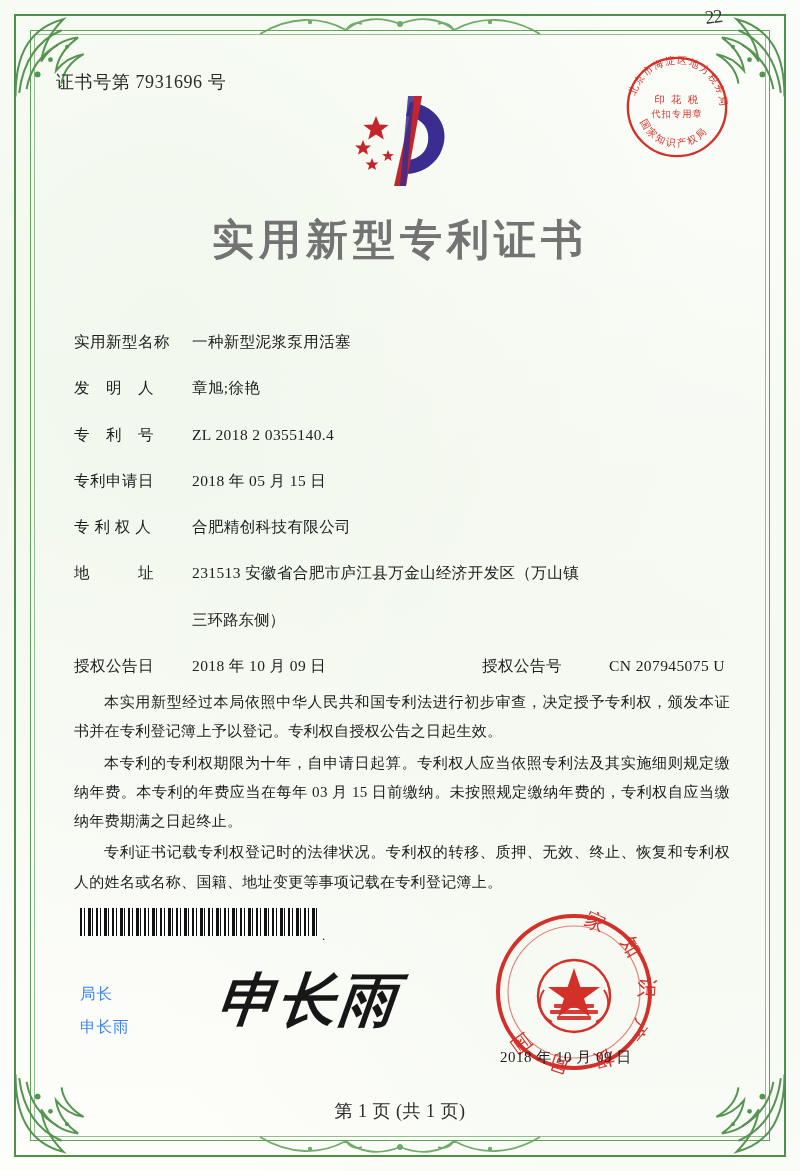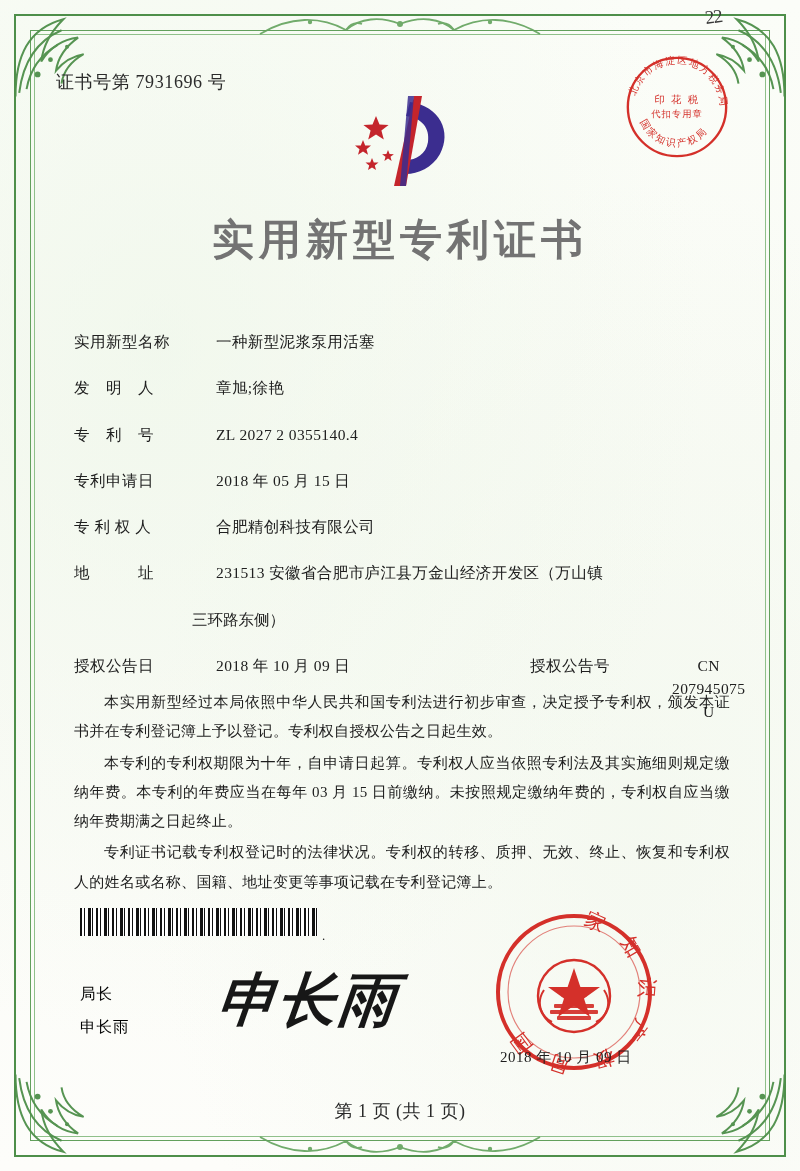--- a/index.html
+++ b/index.html
@@ -124,21 +124,20 @@
     top: 330px;
     width: 660px;
     font-size: 15.5px;
     color: #202020;
   }
   .field-row {
     display: flex;
     align-items: flex-start;
     margin-bottom: 23px;
     line-height: 1.5;
-    gap: 24px;
   }
   .field-label {
     flex: 0 0 118px;
     letter-spacing: .5px;
     white-space: nowrap;
   }
   .field-value {
     flex: 1 1 auto;
     letter-spacing: .4px;
   }
@@ -189,21 +188,21 @@
   }
 
   
   .sig-label {
     position: absolute;
     left: 80px;
     top: 978px;
     font-size: 15.5px;
     letter-spacing: 1px;
     line-height: 2.1;
-    color: #000000;
+    color: #3b82f6;
   }
   .sig-hand {
     position: absolute;
     left: 218px;
     top: 962px;
     font-family: "DejaVu Serif", serif;
     font-size: 58px;
     font-style: italic;
     font-weight: 700;
     color: #171717;
@@ -363,21 +362,21 @@
       <div class="field-value">一种新型泥浆泵用活塞</div>
     </div>
 
     <div class="field-row">
       <div class="field-label">发　明　人</div>
       <div class="field-value">章旭;徐艳</div>
     </div>
 
     <div class="field-row">
       <div class="field-label">专　利　号</div>
-      <div class="field-value">ZL 2027 2 0355140.4</div>
+      <div class="field-value">ZL 2018 2 0355140.4</div>
     </div>
 
     <div class="field-row">
       <div class="field-label">专利申请日</div>
       <div class="field-value">2018 年 05 月 15 日</div>
     </div>
 
     <div class="field-row">
       <div class="field-label">专 利 权 人</div>
       <div class="field-value">合肥精创科技有限公司</div>

